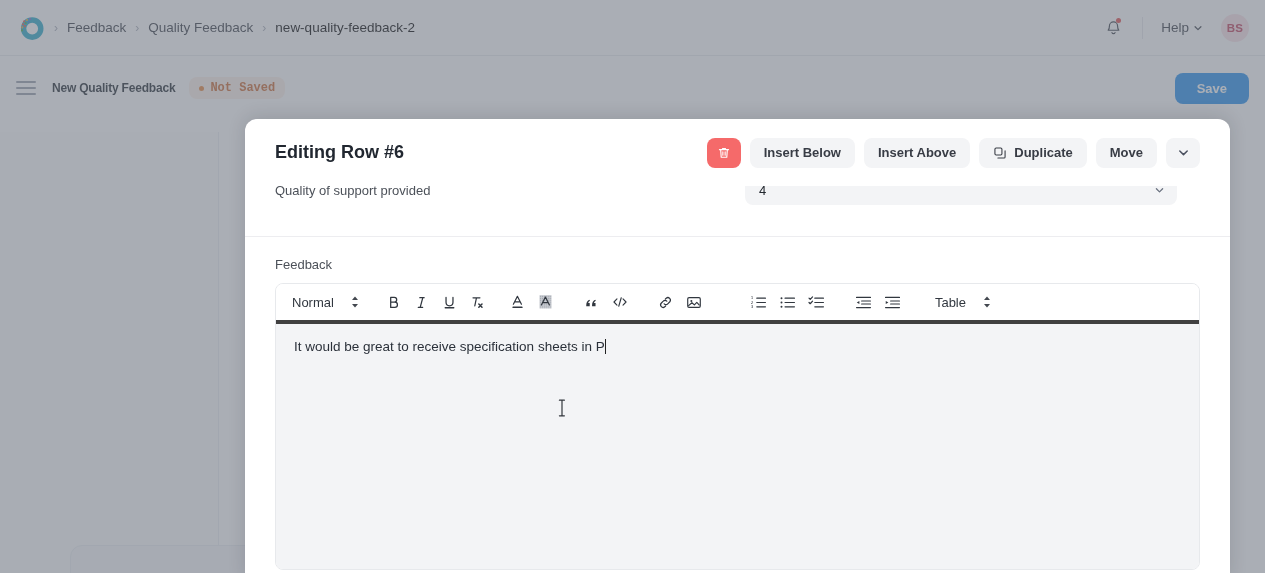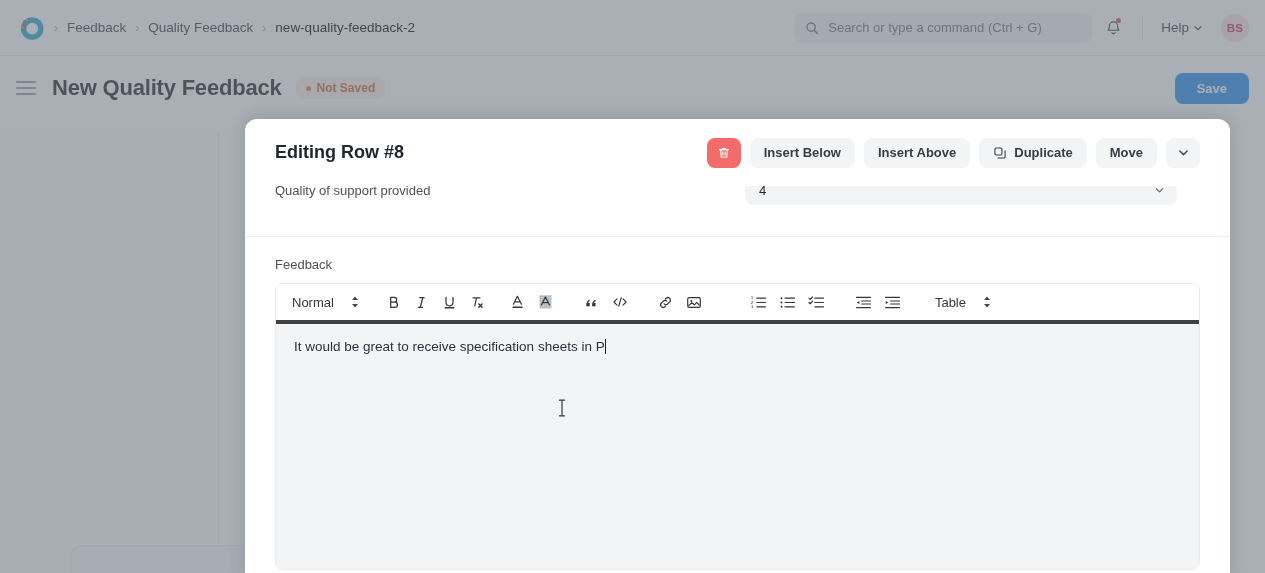--- a/index.html
+++ b/index.html
@@ -53,25 +53,25 @@
     margin-left: 8px; letter-spacing: .3px;
   }
 
   .pagehead {
     position: absolute; top: 56px; left: 0; right: 0; height: 64px;
     display: flex; align-items: center; padding: 0 16px; background: #fff;
   }
   .hamburger { width: 20px; display: flex; flex-direction: column; gap: 4px;
                margin-right: 16px; cursor: pointer; }
   .hamburger i { display: block; height: 2px; background: #9aa0ac; border-radius: 1px; }
-  .ptitle { font-size: 22px; font-weight: bold; color: #1f272e; letter-spacing: -.2px; }
+  .ptitle { font-size: 12px; font-weight: bold; color: #1f272e; letter-spacing: -.2px; }
   .notsaved {
     margin-left: 14px; display: flex; align-items: center; gap: 6px;
     background: #fdf1ea; color: #cc6a33; font-size: 12px; font-weight: bold;
-    padding: 4px 10px; border-radius: 8px;
+    padding: 4px 10px; border-radius: 8px; font-family: Liberation Mono, monospace;
   }
   .notsaved .dot { width: 5px; height: 5px; border-radius: 50%; background: #e8873f; }
   .save-btn {
     margin-left: auto; background: #2490ef; color: #fff; border: none;
     font-size: 13px; font-weight: bold; padding: 8px 22px; border-radius: 8px;
     cursor: pointer; font-family: inherit;
   }
 
   
   .ghost-card {
@@ -195,29 +195,20 @@
       <nav class="crumbs">
         <span class="sep">›</span>
         <a class="crumb" href="#">Feedback</a>
         <span class="sep">›</span>
         <a class="crumb" href="#">Quality Feedback</a>
         <span class="sep">›</span>
         <span class="crumb muted">new-quality-feedback-2</span>
       </nav>
 
       <div class="nav-right">
-        <div class="searchbox">
-          <span>
-            <svg width="14" height="14" viewBox="0 0 16 16" fill="none" stroke="#6d7382" stroke-width="1.5">
-              <circle cx="7" cy="7" r="4.7"></circle>
-                <line x1="10.5" y1="10.5" x2="14.2" y2="14.2" stroke-linecap="round"></line>
-            </svg>
-          </span>
-          <span class="search-ph">Search or type a command (Ctrl + G)</span>
-        </div>
 
         <button class="icon-btn">
           <span>
             <svg width="17" height="17" viewBox="0 0 20 20" fill="none" stroke="#3d424b" stroke-width="1.4">
               <path d="M5.2 8.2a4.8 4.8 0 0 1 9.6 0c0 3 .8 4.3 1.4 5H3.8c.6-.7 1.4-2 1.4-5z" stroke-linejoin="round"></path>
               <path d="M8.2 16a1.9 1.9 0 0 0 3.6 0" stroke-linecap="round"></path>
             </svg>
           </span>
           <span class="bell-dot"></span>
         </button>
@@ -253,21 +244,21 @@
 
     <div class="ghost-panel"></div>
     <div class="ghost-card"></div>
   </div>
 
   <div class="overlay"></div>
 
   <div class="modal">
 
     <div class="modal-head">
-      <div class="modal-title">Editing Row #8</div>
+      <div class="modal-title">Editing Row #6</div>
 
       <div class="modal-actions">
         <button class="btn btn-danger">
           <span>
             <svg width="14" height="14" viewBox="0 0 16 16" fill="none" stroke="#fff" stroke-width="1.3">
               <path d="M2.8 4.2h10.4M6.3 4.2V2.9h3.4v1.3M4.2 4.2l.6 8.6h6.4l.6-8.6" stroke-linecap="round" stroke-linejoin="round"></path>
               <path d="M6.7 6.6v4M9.3 6.6v4" stroke-linecap="round"></path>
             </svg>
           </span>
         </button>

